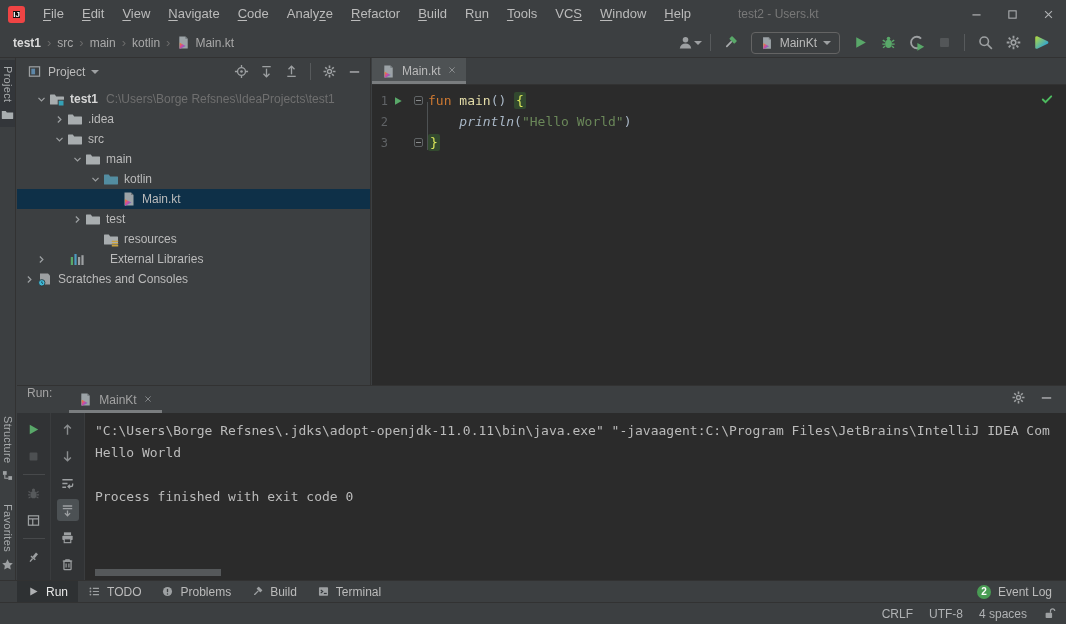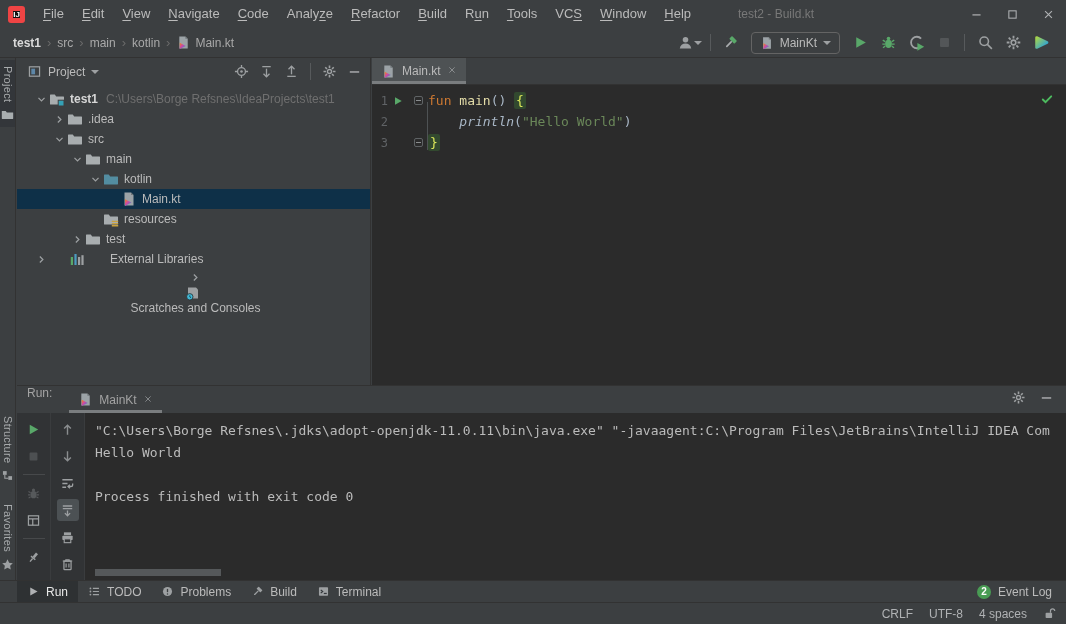--- a/index.html
+++ b/index.html
@@ -127,21 +127,21 @@
         <span class="menu-item"><u>C</u>ode</span>
         <span class="menu-item">Analy<u>z</u>e</span>
         <span class="menu-item"><u>R</u>efactor</span>
         <span class="menu-item"><u>B</u>uild</span>
         <span class="menu-item">R<u>u</u>n</span>
         <span class="menu-item"><u>T</u>ools</span>
         <span class="menu-item">VC<u>S</u></span>
         <span class="menu-item"><u>W</u>indow</span>
         <span class="menu-item"><u>H</u>elp</span>
       </div>
-    <div class="win-title">test2 - Build.kt</div>
+    <div class="win-title">test2 - Users.kt</div>
     <div class="win-controls" id="winControls">
         <span class="win-btn">
           <span class="ic">
             <svg viewBox="0 0 16 16">
               <path d="M3 8.5h10" stroke="#AFB1B3" stroke-width="1.5"></path>
             </svg>
           </span>
         </span>
         <span class="win-btn">
           <span class="ic">
@@ -479,66 +479,66 @@
                   <stop offset="1" stop-color="#2090D5"></stop>
                 </linearGradient>
               </defs>
               <path d="M3.5 1.5h6.5l2.5 2.5v10.5h-9z" fill="#9CA3A7"></path>
               <path d="M10 1.5l2.5 2.5H10z" fill="#6F7578"></path>
               <path d="M4 8.2l6.4 3.4L4 15z" fill="url(#kg)"></path>
             </svg>
           </span>
           <span class="t-label">Main.kt</span>
         </div>
+        <div class="t-row" style="padding-left: 52px;">
+          <span class="chev">
+            <span class="ic">
+              <svg viewBox="0 0 16 16">
+                <path d="M5.6 3.6L10 8l-4.4 4.4" stroke="#9DA0A2" stroke-width="1.8" fill="none"></path>
+              </svg>
+            </span>
+          </span>
+          <span class="ic t-icon">
+            <svg viewBox="0 0 16 16">
+              <path d="M1.5 3.6h4.3l1.4 1.8h7.3c.28 0 .5.22.5.5v7c0 .28-.22.5-.5.5h-13a.5.5 0 0 1-.5-.5V4.1c0-.28.22-.5.5-.5z" fill="#A8ADAF"></path>
+            </svg>
+          </span>
+          <span class="t-label">test</span>
+        </div>
         <div class="t-row" style="padding-left: 70px;">
           <span class="chev"></span>
           <span class="ic t-icon">
             <svg viewBox="0 0 16 16">
               <path d="M1.5 3.6h4.3l1.4 1.8h7.3c.28 0 .5.22.5.5v7c0 .28-.22.5-.5.5h-13a.5.5 0 0 1-.5-.5V4.1c0-.28.22-.5.5-.5z" fill="#A8ADAF"></path>
               <g stroke="#C9A23F" stroke-width="1.4">
                 <path d="M8.8 10.4h6.4M8.8 12.6h6.4M8.8 14.8h6.4"></path>
               </g>
             </svg>
           </span>
           <span class="t-label">resources</span>
         </div>
-        <div class="t-row" style="padding-left: 52px;">
-          <span class="chev">
-            <span class="ic">
-              <svg viewBox="0 0 16 16">
-                <path d="M5.6 3.6L10 8l-4.4 4.4" stroke="#9DA0A2" stroke-width="1.8" fill="none"></path>
-              </svg>
-            </span>
-          </span>
-          <span class="ic t-icon">
-            <svg viewBox="0 0 16 16">
-              <path d="M1.5 3.6h4.3l1.4 1.8h7.3c.28 0 .5.22.5.5v7c0 .28-.22.5-.5.5h-13a.5.5 0 0 1-.5-.5V4.1c0-.28.22-.5.5-.5z" fill="#A8ADAF"></path>
-            </svg>
-          </span>
-          <span class="t-label">test</span>
-        </div>
         <div class="t-row" style="padding-left: 16px; gap: 20px;">
           <span class="chev">
             <span class="ic">
               <svg viewBox="0 0 16 16">
                 <path d="M5.6 3.6L10 8l-4.4 4.4" stroke="#9DA0A2" stroke-width="1.8" fill="none"></path>
               </svg>
             </span>
           </span>
           <span class="ic t-icon">
             <svg viewBox="0 0 16 16">
               <rect x="1.8" y="6" width="2.2" height="8" fill="#59A869"></rect>
               <rect x="5.4" y="3" width="2.2" height="11" fill="#4D9BC0"></rect>
               <rect x="9" y="6" width="2.2" height="8" fill="#9DA0A2"></rect>
               <rect x="12.4" y="4.2" width="2.2" height="9.8" fill="#9DA0A2"></rect>
             </svg>
           </span>
           <span class="t-label">External Libraries</span>
         </div>
-        <div class="t-row" style="padding-left: 4px; flex-direction: column;">
+        <div class="t-row" style="padding-left: 4px;">
           <span class="chev">
             <span class="ic">
               <svg viewBox="0 0 16 16">
                 <path d="M5.6 3.6L10 8l-4.4 4.4" stroke="#9DA0A2" stroke-width="1.8" fill="none"></path>
               </svg>
             </span>
           </span>
           <span class="ic t-icon">
             <svg viewBox="0 0 16 16">
               <path d="M3 2.5h8l2 2v9H3z" fill="#9DA0A2"></path>

